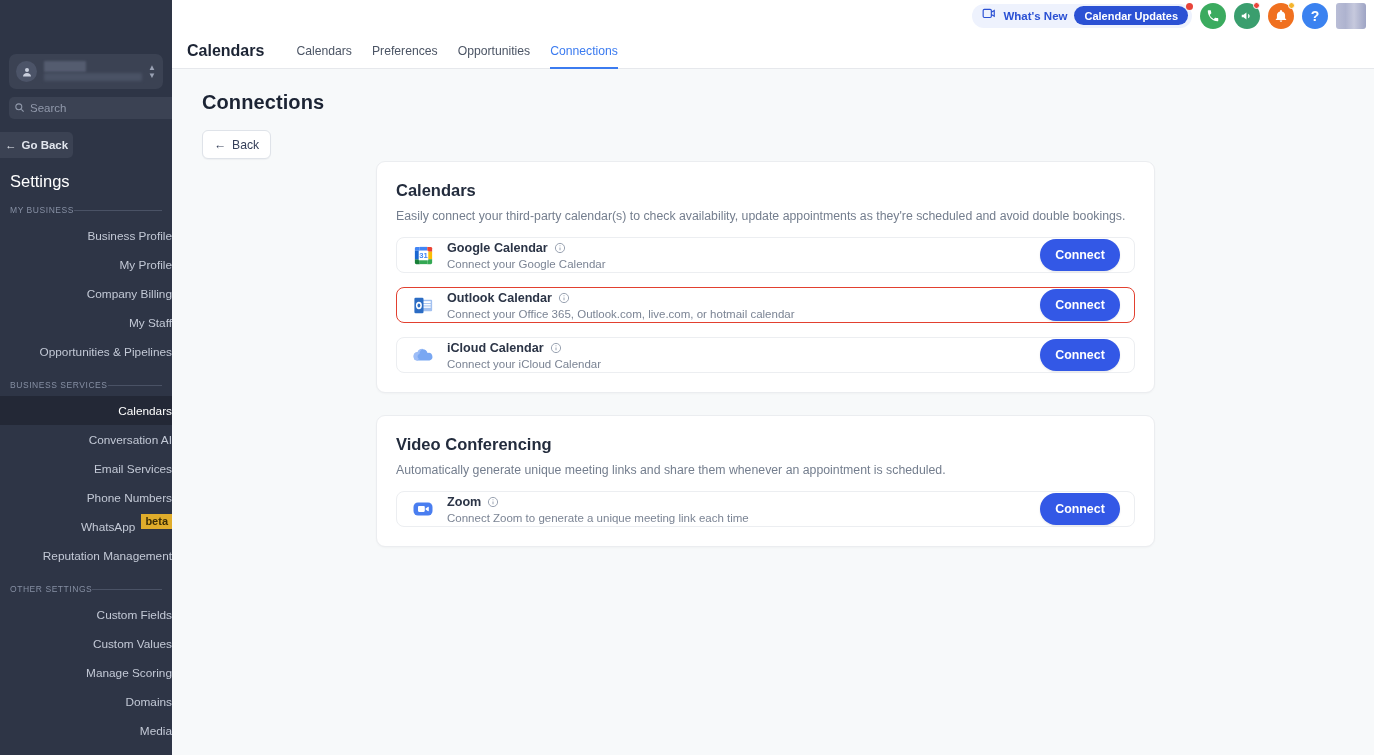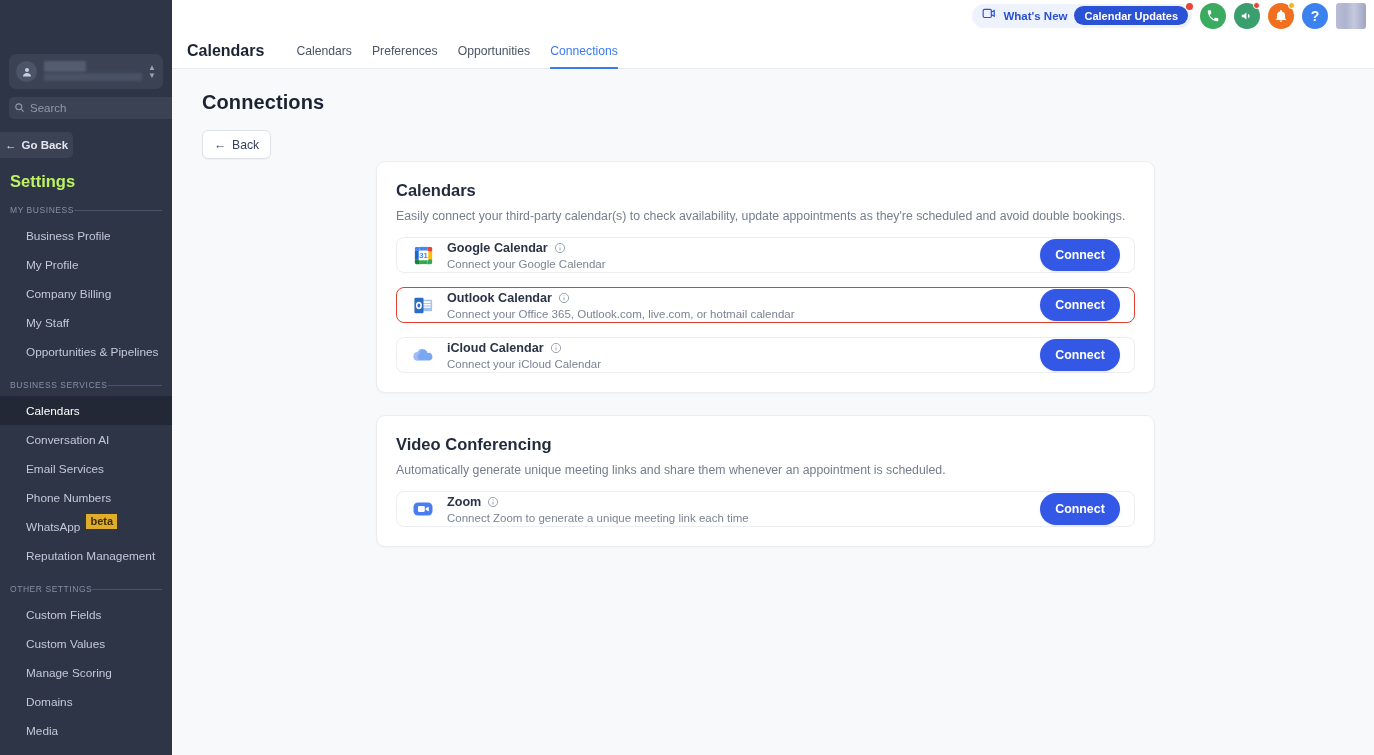--- a/index.html
+++ b/index.html
@@ -53,32 +53,32 @@
   }
   .sb-search-box input::placeholder { color: #9199ab; }
 
   .sb-goback {
     margin-top: 13px; height: 26px; width: 73px;
     background: #3b4253; border-radius: 0 5px 5px 0;
     display: flex; align-items: center; gap: 5px;
     padding-left: 5px; color: #e2e6ee; font-size: 11.5px; font-weight: 600;
   }
   .sb-title {
-    margin: 14px 0 0 10px; font-size: 16.5px; font-weight: 700; color: #bef264;
+    margin: 14px 0 0 10px; font-size: 16.5px; font-weight: 400; color: #ffffff;
   }
   .sb-sec {
     display: flex; align-items: center; gap: 0;
     margin: 14px 10px 6px 10px; font-size: 8.5px;
     letter-spacing: .55px; color: #868fa3; text-transform: uppercase;
     white-space: nowrap;
   }
   .sb-sec .ln { flex: 1; height: 1px; background: #4a5265; }
   .sb-item {
     height: 29px; display: flex; align-items: center;
-    padding-left: 26px; font-size: 11.8px; color: #c3c9d6; gap: 6px;
+    padding-left: 10px; font-size: 11.8px; color: #c3c9d6; gap: 6px; justify-content: flex-end;
   }
   .sb-item.active { background: #232836; color: #ffffff; font-weight: 500; }
   .beta-badge {
     background: #e0ad2b; color: #3c2e05; font-size: 11px; font-weight: 700;
     border-radius: 0; padding: 1px 4px; line-height: 1.25;
     position: relative; top: -5px;
   }
 
   
   #main { flex: 1; height: 755px; display: flex; flex-direction: column; background: #ffffff; }

